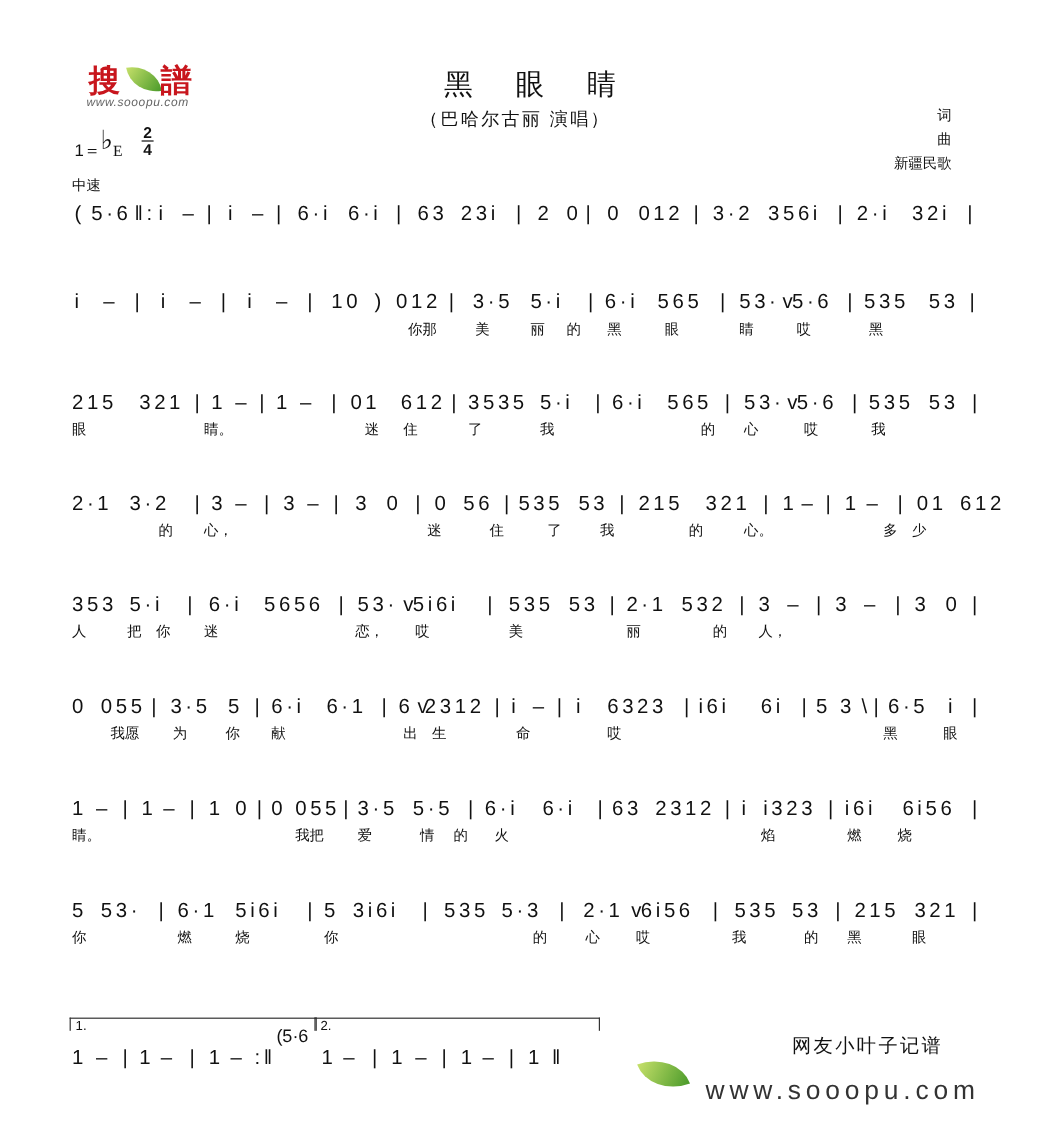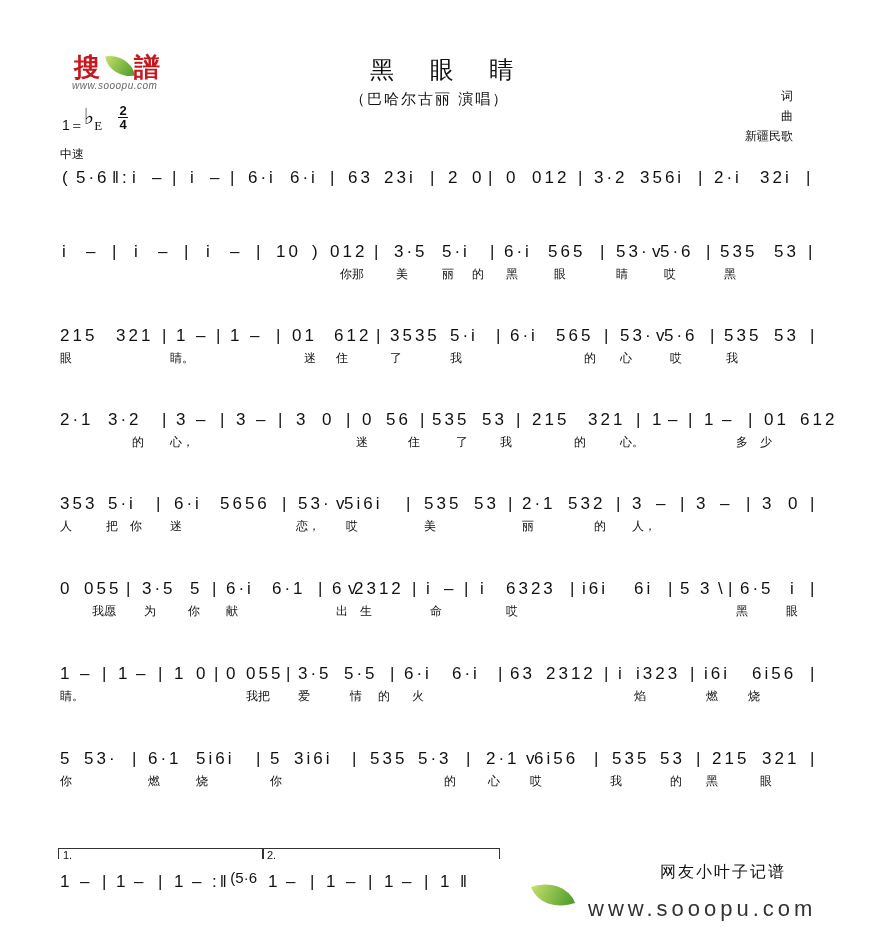--- a/index.html
+++ b/index.html
@@ -94,19 +94,19 @@
       <div class="notes"><span class="tok" style="left: 0px;">5</span><span class="tok" style="left: 24px;">53·</span><span class="tok" style="left: 72px;">|</span><span class="tok" style="left: 88px;">6·1</span><span class="tok" style="left: 136px;">5i6i</span><span class="tok" style="left: 196px;">|</span><span class="tok" style="left: 210px;">5</span><span class="tok" style="left: 234px;">3i6i</span><span class="tok" style="left: 292px;">|</span><span class="tok" style="left: 310px;">535</span><span class="tok" style="left: 358px;">5·3</span><span class="tok" style="left: 406px;">|</span><span class="tok" style="left: 426px;">2·1</span><span class="tok" style="left: 466px;">v</span><span class="tok" style="left: 474px;">6i56</span><span class="tok" style="left: 534px;">|</span><span class="tok" style="left: 552px;">535</span><span class="tok" style="left: 600px;">53</span><span class="tok" style="left: 636px;">|</span><span class="tok" style="left: 652px;">215</span><span class="tok" style="left: 702px;">321</span><span class="tok" style="left: 750px;">|</span></div>
       <div class="lyrics"><span class="lyric" style="left: 0px;">你</span><span class="lyric" style="left: 88px;">燃</span><span class="lyric" style="left: 136px;">烧</span><span class="lyric" style="left: 210px;">你</span><span class="lyric" style="left: 384px;">的</span><span class="lyric" style="left: 428px;">心</span><span class="lyric" style="left: 470px;">哎</span><span class="lyric" style="left: 550px;">我</span><span class="lyric" style="left: 610px;">的</span><span class="lyric" style="left: 646px;">黑</span><span class="lyric" style="left: 700px;">眼</span></div>
     </div>
     <div class="line" style="top: 854px;">
       <div class="notes"><span class="tok" style="left: 0px;">1</span><span class="tok" style="left: 20px;">–</span><span class="tok" style="left: 42px;">|</span><span class="tok" style="left: 56px;">1</span><span class="tok" style="left: 74px;">–</span><span class="tok" style="left: 98px;">|</span><span class="tok" style="left: 114px;">1</span><span class="tok" style="left: 132px;">–</span><span class="tok" style="left: 152px;">:‖</span><span class="tok" style="left: 208px;">1</span><span class="tok" style="left: 226px;">–</span><span class="tok" style="left: 250px;">|</span><span class="tok" style="left: 266px;">1</span><span class="tok" style="left: 286px;">–</span><span class="tok" style="left: 308px;">|</span><span class="tok" style="left: 324px;">1</span><span class="tok" style="left: 342px;">–</span><span class="tok" style="left: 364px;">|</span><span class="tok" style="left: 380px;">1</span><span class="tok" style="left: 400px;">‖</span></div>
       <div class="lyrics"></div>
     </div>
   </div>
 
 <div id="endings">
-    <div class="volta" style="left: 58px; width: 200px;"><span>1.</span><span style="position: absolute; right: 6px; top: 20px; font-size: 15px;">(5·6</span></div>
+    <div class="volta" style="left: 58px; width: 200px;"><span>1.</span><span style="position: absolute; right: 6px; top: 6px; font-size: 15px;">(5·6</span></div>
     <div class="volta" style="left: 262px; width: 232px;"><span>2.</span></div>
   </div>
 
 <div class="abs credit-bottom">网友小叶子记谱</div>
 <div class="abs wm-leaf"></div>
 <div class="abs wm-url">www.sooopu.com</div>
 
 </body></html>

